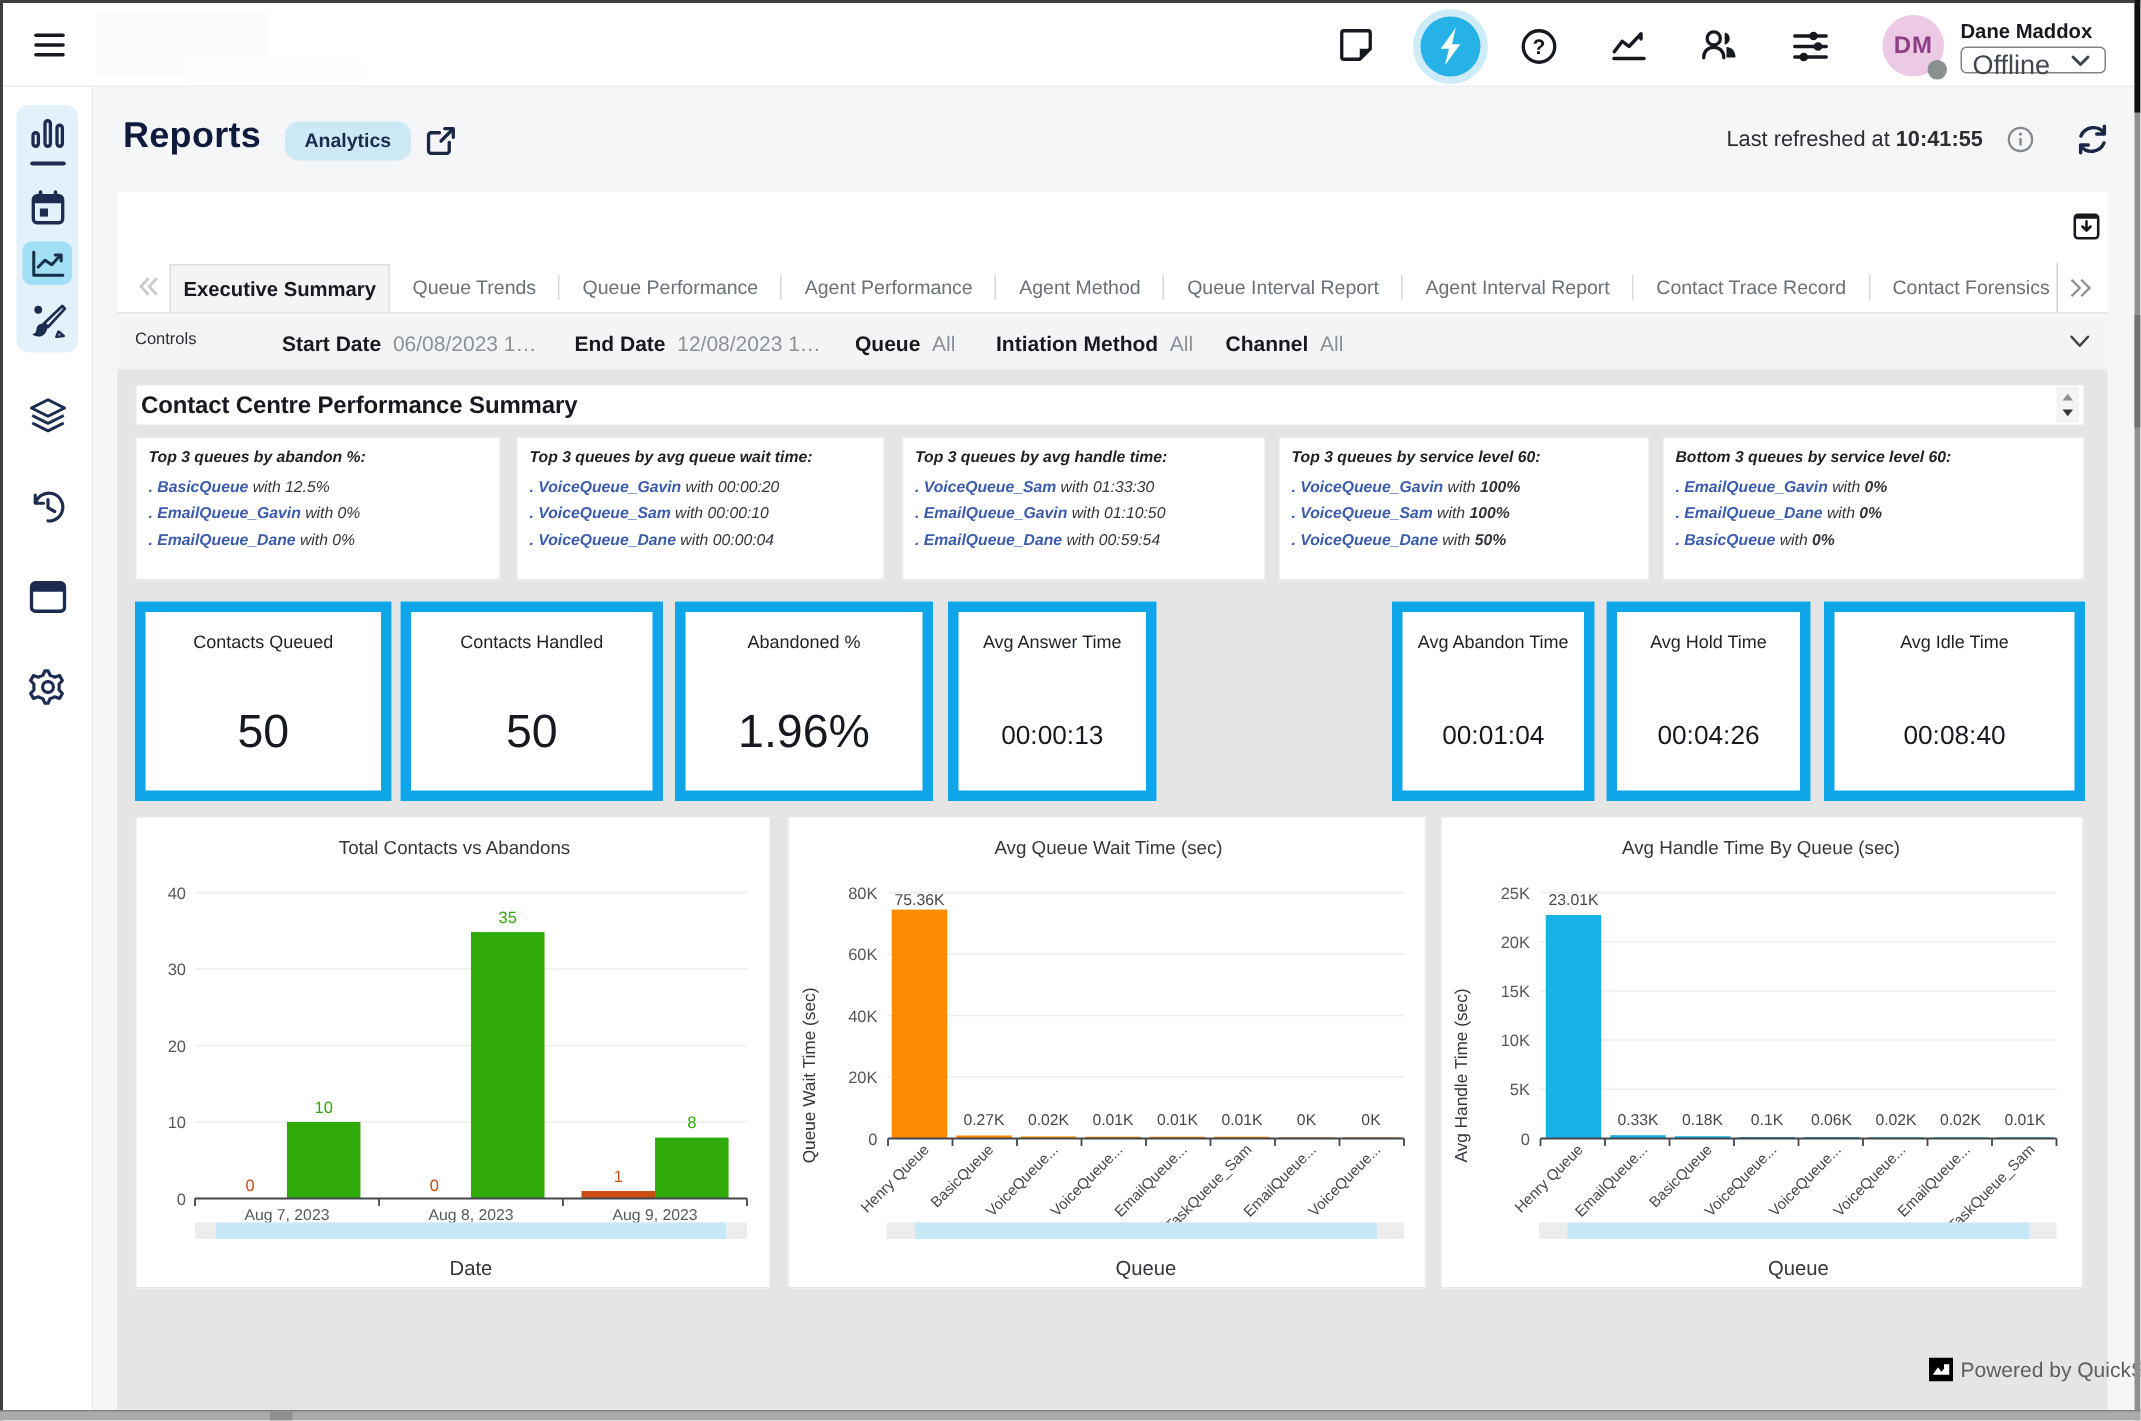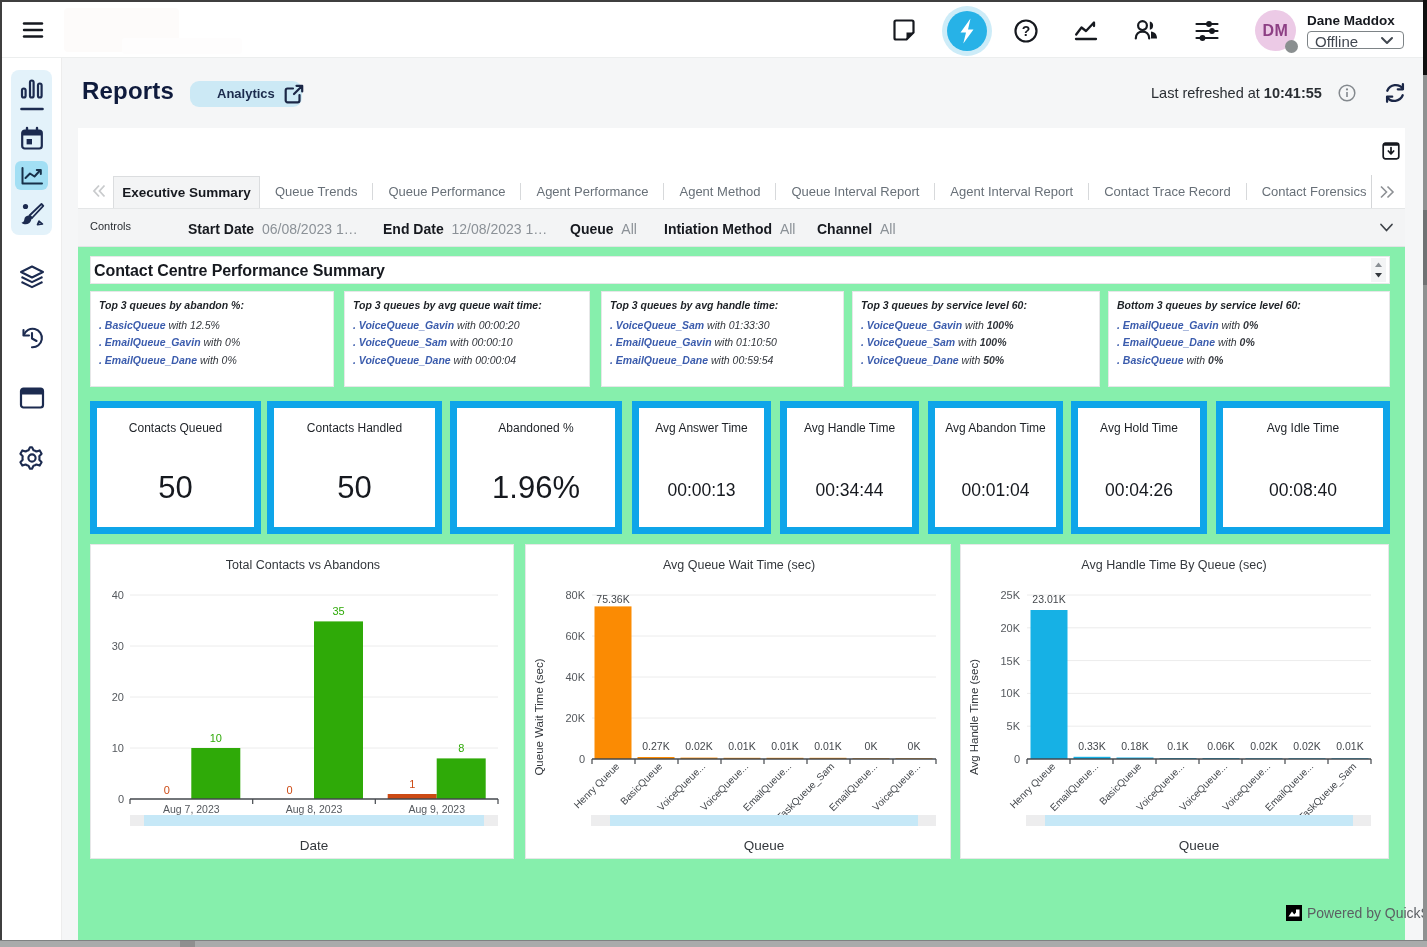--- a/index.html
+++ b/index.html
@@ -3,21 +3,21 @@
 <meta charset="utf-8">
 <style>
 * { margin:0; padding:0; box-sizing:border-box; }
 html,body { width:1427px; height:947px; overflow:hidden; }
 body { font-family:"Liberation Sans", sans-serif; background:#f5f6f7; position:relative; }
 .abs { position:absolute; }
 #topbar { left:2px; top:2px; width:1421px; height:56px; background:#fff; border-bottom:1px solid #eceeee; z-index:5; }
 #sidebar { left:2px; top:58px; width:60px; height:883px; background:#fff; border-right:1px solid #ededed; z-index:4; }
 #main { left:62px; top:58px; width:1361px; height:883px; background:#f5f6f7; }
 #qspanel { left:16px; top:70px; width:1327px; height:813px; background:#fff; }
-.sheet { position:absolute; left:0; top:119px; width:1327px; height:694px; background:#86efac; }
+.sheet { position:absolute; left:0; top:119px; width:1327px; height:694px; background:#e5e5e5; }
 .card { position:absolute; background:#fff; border:1px solid #e6e7e8; }
 svg { display:block; }
 .tab { padding:0 15px; }
 .tsep { width:1px; height:17px; background:#d7d9db; }
 .scard { position:absolute; top:0; height:96px; background:#fff; border:1px solid #e6e7e8; padding:7px 8px;font-style:italic; }
 .sct { font-size:10.5px; font-weight:bold; color:#1d2126; line-height:13px; margin-bottom:5px; }
 .sli { font-size:10.5px; color:#31353b; line-height:17.3px; }
 .q { color:#3b5cad; font-weight:bold; }
 .kpi { position:absolute; top:0; height:133px; background:#fff; border:7px solid #0ea5e9; }
 .kt { margin-top:13px; text-align:center; font-size:12px; color:#1d2126; }
@@ -88,21 +88,21 @@
     <circle cx="18" cy="13" r="2.9" fill="#16191f"></circle>
     <circle cx="8.5" cy="20" r="2.9" fill="#16191f"></circle>
   </svg>
 
   <div class="abs" style="left:1253px;top:8px;width:41px;height:41px;border-radius:50%;background:#eccae6"></div>
   <div class="abs" style="left:1253px;top:8px;width:41px;height:41px;text-align:center;line-height:41px;font-size:16px;font-weight:bold;color:#8d3f84;letter-spacing:0.5px">DM</div>
   <div class="abs" style="left:1283px;top:38px;width:13px;height:13px;border-radius:50%;background:#8a8f90"></div>
 
   <div class="abs" style="left:1305px;top:11px;font-size:13.5px;font-weight:bold;color:#16191f">Dane Maddox</div>
   <div class="abs" style="left:1305px;top:29px;width:97px;height:18px;border:1.5px solid #7e8487;border-radius:4px;background:#fff"></div>
-  <div class="abs" style="left:1313px;top:31px;font-size:15px;color:#414750">Offline</div>
+  <div class="abs" style="left:1313px;top:31px;font-size:18px;color:#414750">Offline</div>
   <svg class="abs" style="left:1378px;top:34px" width="14" height="9" viewBox="0 0 14 9">
       <path d="M2 2 L7 7 L12 2" fill="none" stroke="#41474f" stroke-width="2" stroke-linecap="round" stroke-linejoin="round"></path>
     </svg>
 </div>
 
 <div id="sidebar" class="abs">
 
   <div class="abs" style="left:9px;top:12px;width:41px;height:165px;background:#e3f2fa;border-radius:8px"></div>
 
   <div class="abs" style="left:13px;top:103px;width:33px;height:29px;background:#a2dff4;border-radius:6px"></div>
@@ -160,21 +160,21 @@
     <g fill="none" stroke="#1c2b50" stroke-width="2.1">
       <circle cx="13" cy="13" r="3.6"></circle>
       <path d="M13 2.2 L14.5 5.3 A8.2 8.2 0 0 1 17.4 6.5 L20.7 5.4 L22.6 8.7 L20.3 11.2 A8.2 8.2 0 0 1 20.3 14.8 L22.6 17.3 L20.7 20.6 L17.4 19.5 A8.2 8.2 0 0 1 14.5 20.7 L13 23.8 L11 23.8 L9.5 20.7 A8.2 8.2 0 0 1 6.6 19.5 L3.3 20.6 L1.4 17.3 L3.7 14.8 A8.2 8.2 0 0 1 3.7 11.2 L1.4 8.7 L3.3 5.4 L6.6 6.5 A8.2 8.2 0 0 1 9.5 5.3 L11 2.2 Z" stroke-linejoin="round"></path>
     </g>
   </svg>
 </div>
 
 <div id="main" class="abs">
 
   <div class="abs" style="left:20px;top:19px;font-size:24px;font-weight:bold;color:#0f1b3d;letter-spacing:0.2px">Reports</div>
-  <div class="abs" style="left:128px;top:23px;height:26px;padding:0 27px;background:#cce9f5;border-radius:9px;font-size:13px;font-weight:bold;color:#1b2b4d;line-height:26px">Analytics</div>
+  <div class="abs" style="left:128px;top:23px;height:26px;padding:0 13px;background:#cce9f5;border-radius:9px;font-size:13px;font-weight:bold;color:#1b2b4d;line-height:26px">Analytics</div>
   <svg class="abs" style="left:221px;top:25px" width="22" height="22" viewBox="0 0 22 22">
     <path d="M16.5 12 L16.5 17.5 a1.8 1.8 0 0 1 -1.8 1.8 L4.5 19.3 a1.8 1.8 0 0 1 -1.8 -1.8 L2.7 7.3 a1.8 1.8 0 0 1 1.8 -1.8 L10 5.5" fill="none" stroke="#1b2747" stroke-width="2.2" stroke-linecap="round" stroke-linejoin="round"></path>
     <path d="M13.5 2.8 L19.2 2.8 L19.2 8.5 M19 3 L11 11" fill="none" stroke="#1b2747" stroke-width="2.2" stroke-linecap="round" stroke-linejoin="round"></path>
   </svg>
   <div class="abs" style="left:1089px;top:27px;font-size:14.5px;color:#2a2e33">Last refreshed at <b>10:41:55</b></div>
   <svg class="abs" style="left:1276px;top:26px" width="18" height="18" viewBox="0 0 18 18">
     <circle cx="9" cy="9" r="7.8" fill="none" stroke="#84898e" stroke-width="1.5"></circle>
     <circle cx="9" cy="5.4" r="1.1" fill="#84898e"></circle>
     <line x1="9" y1="8" x2="9" y2="13" stroke="#84898e" stroke-width="1.6"></line>
   </svg>
@@ -286,24 +286,20 @@
             <div class="kt">Contacts Handled</div>
             <div class="kvL">50</div>
           </div>
         <div class="kpi" style="left:360px;width:172px">
             <div class="kt">Abandoned %</div>
             <div class="kvL">1.96%</div>
           </div>
         <div class="kpi" style="left:542px;width:139px">
             <div class="kt">Avg Answer Time</div>
             <div class="kvS">00:00:13</div>
-          </div>
-        <div class="kpi" style="left:690px;width:139px">
-            <div class="kt">Avg Handle Time</div>
-            <div class="kvS">00:34:44</div>
           </div>
         <div class="kpi" style="left:838px;width:135px">
             <div class="kt">Avg Abandon Time</div>
             <div class="kvS">00:01:04</div>
           </div>
         <div class="kpi" style="left:981px;width:136px">
             <div class="kt">Avg Hold Time</div>
             <div class="kvS">00:04:26</div>
           </div>
         <div class="kpi" style="left:1126px;width:174px">

